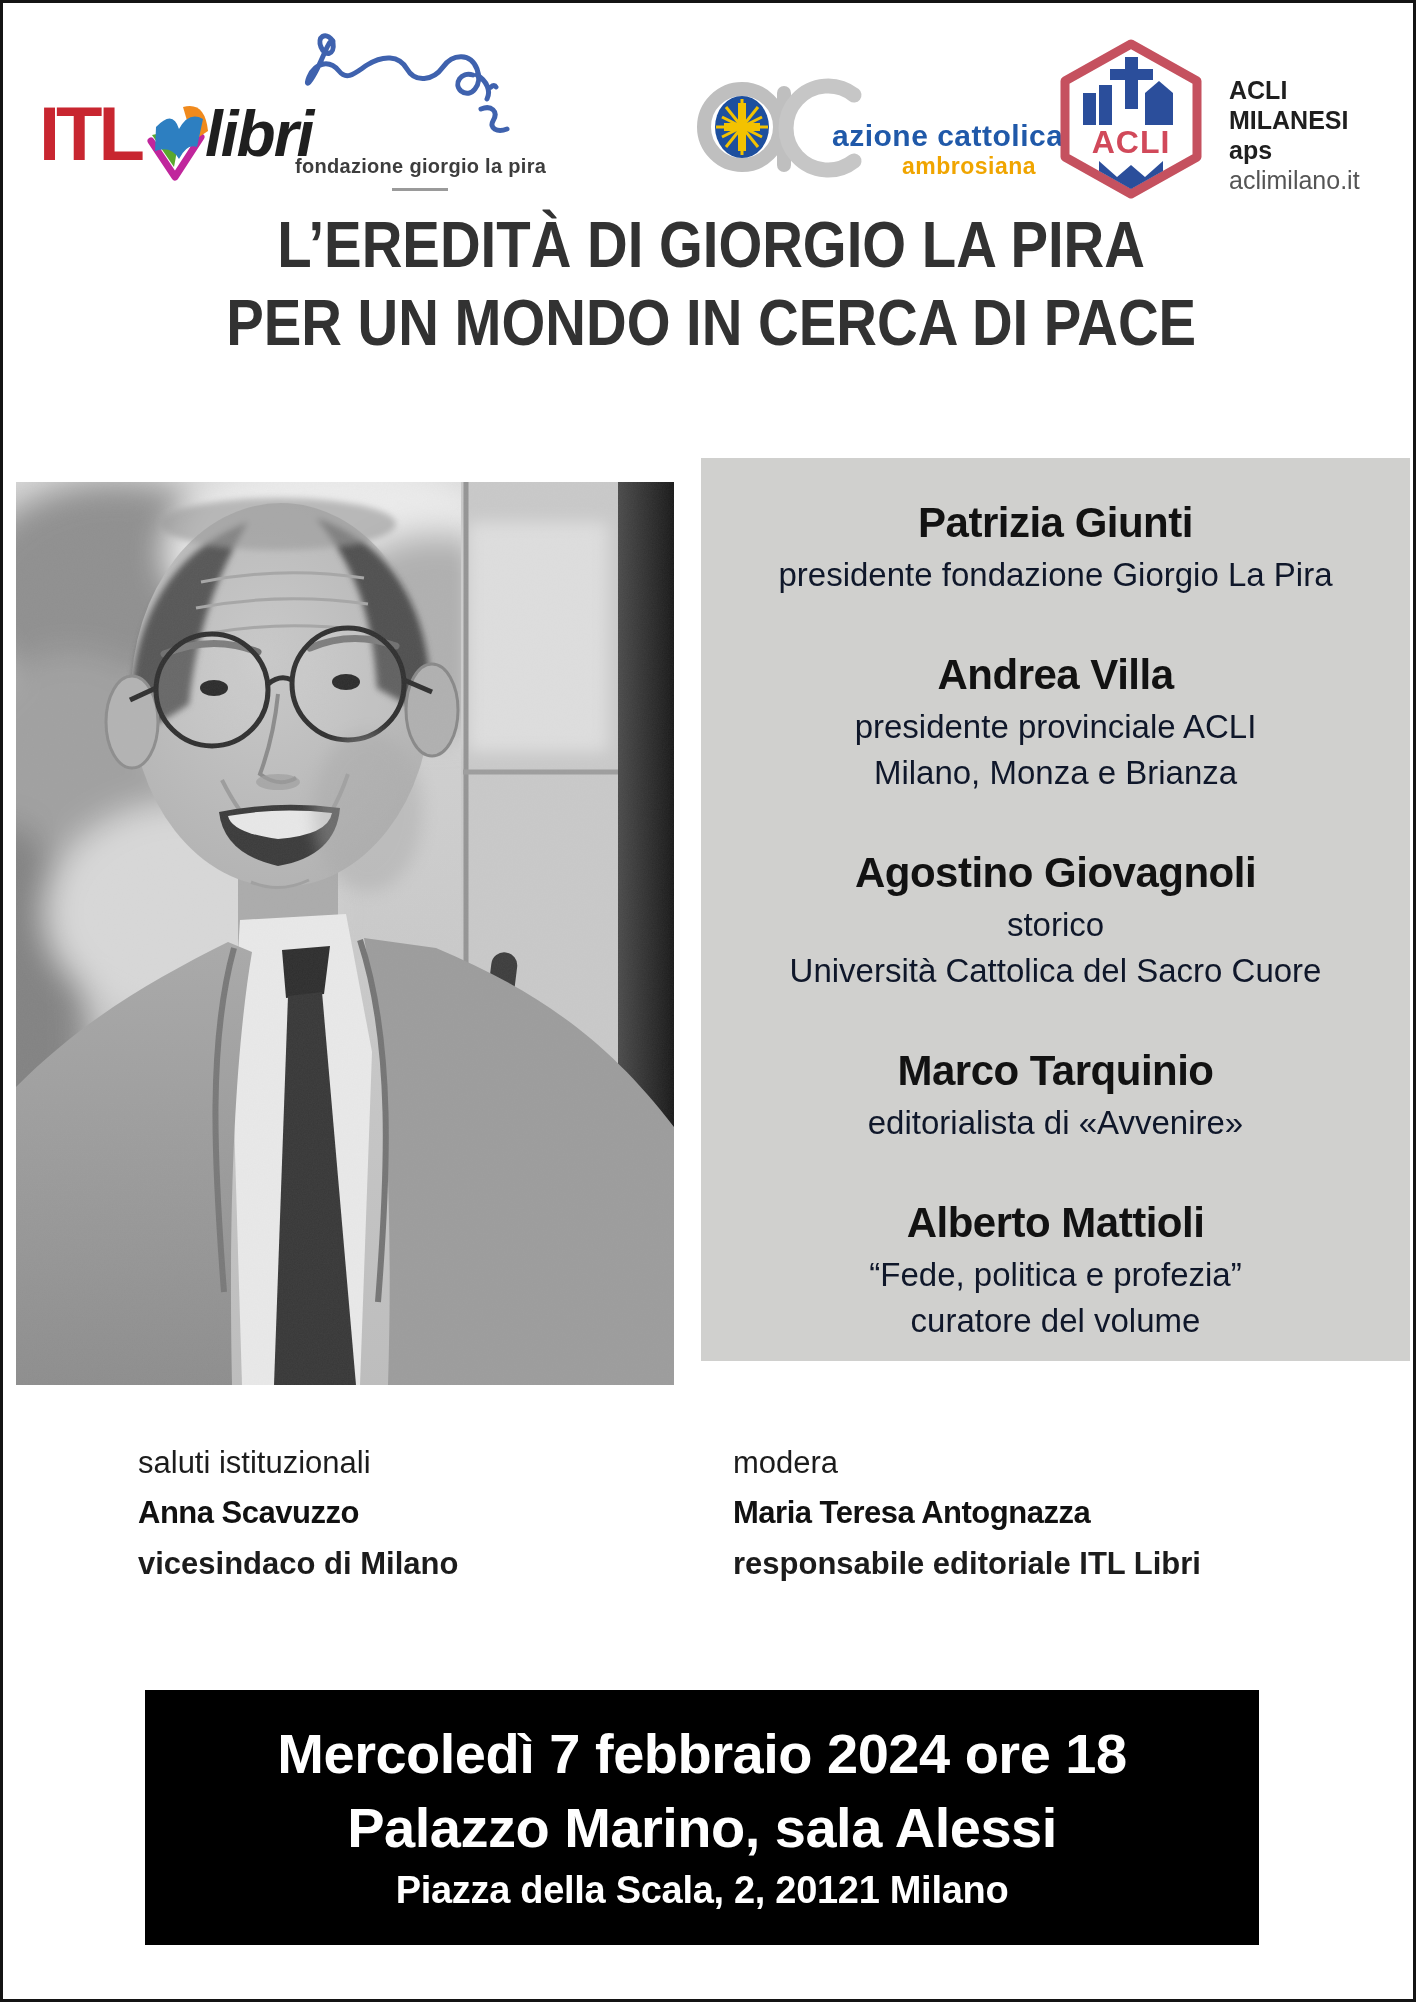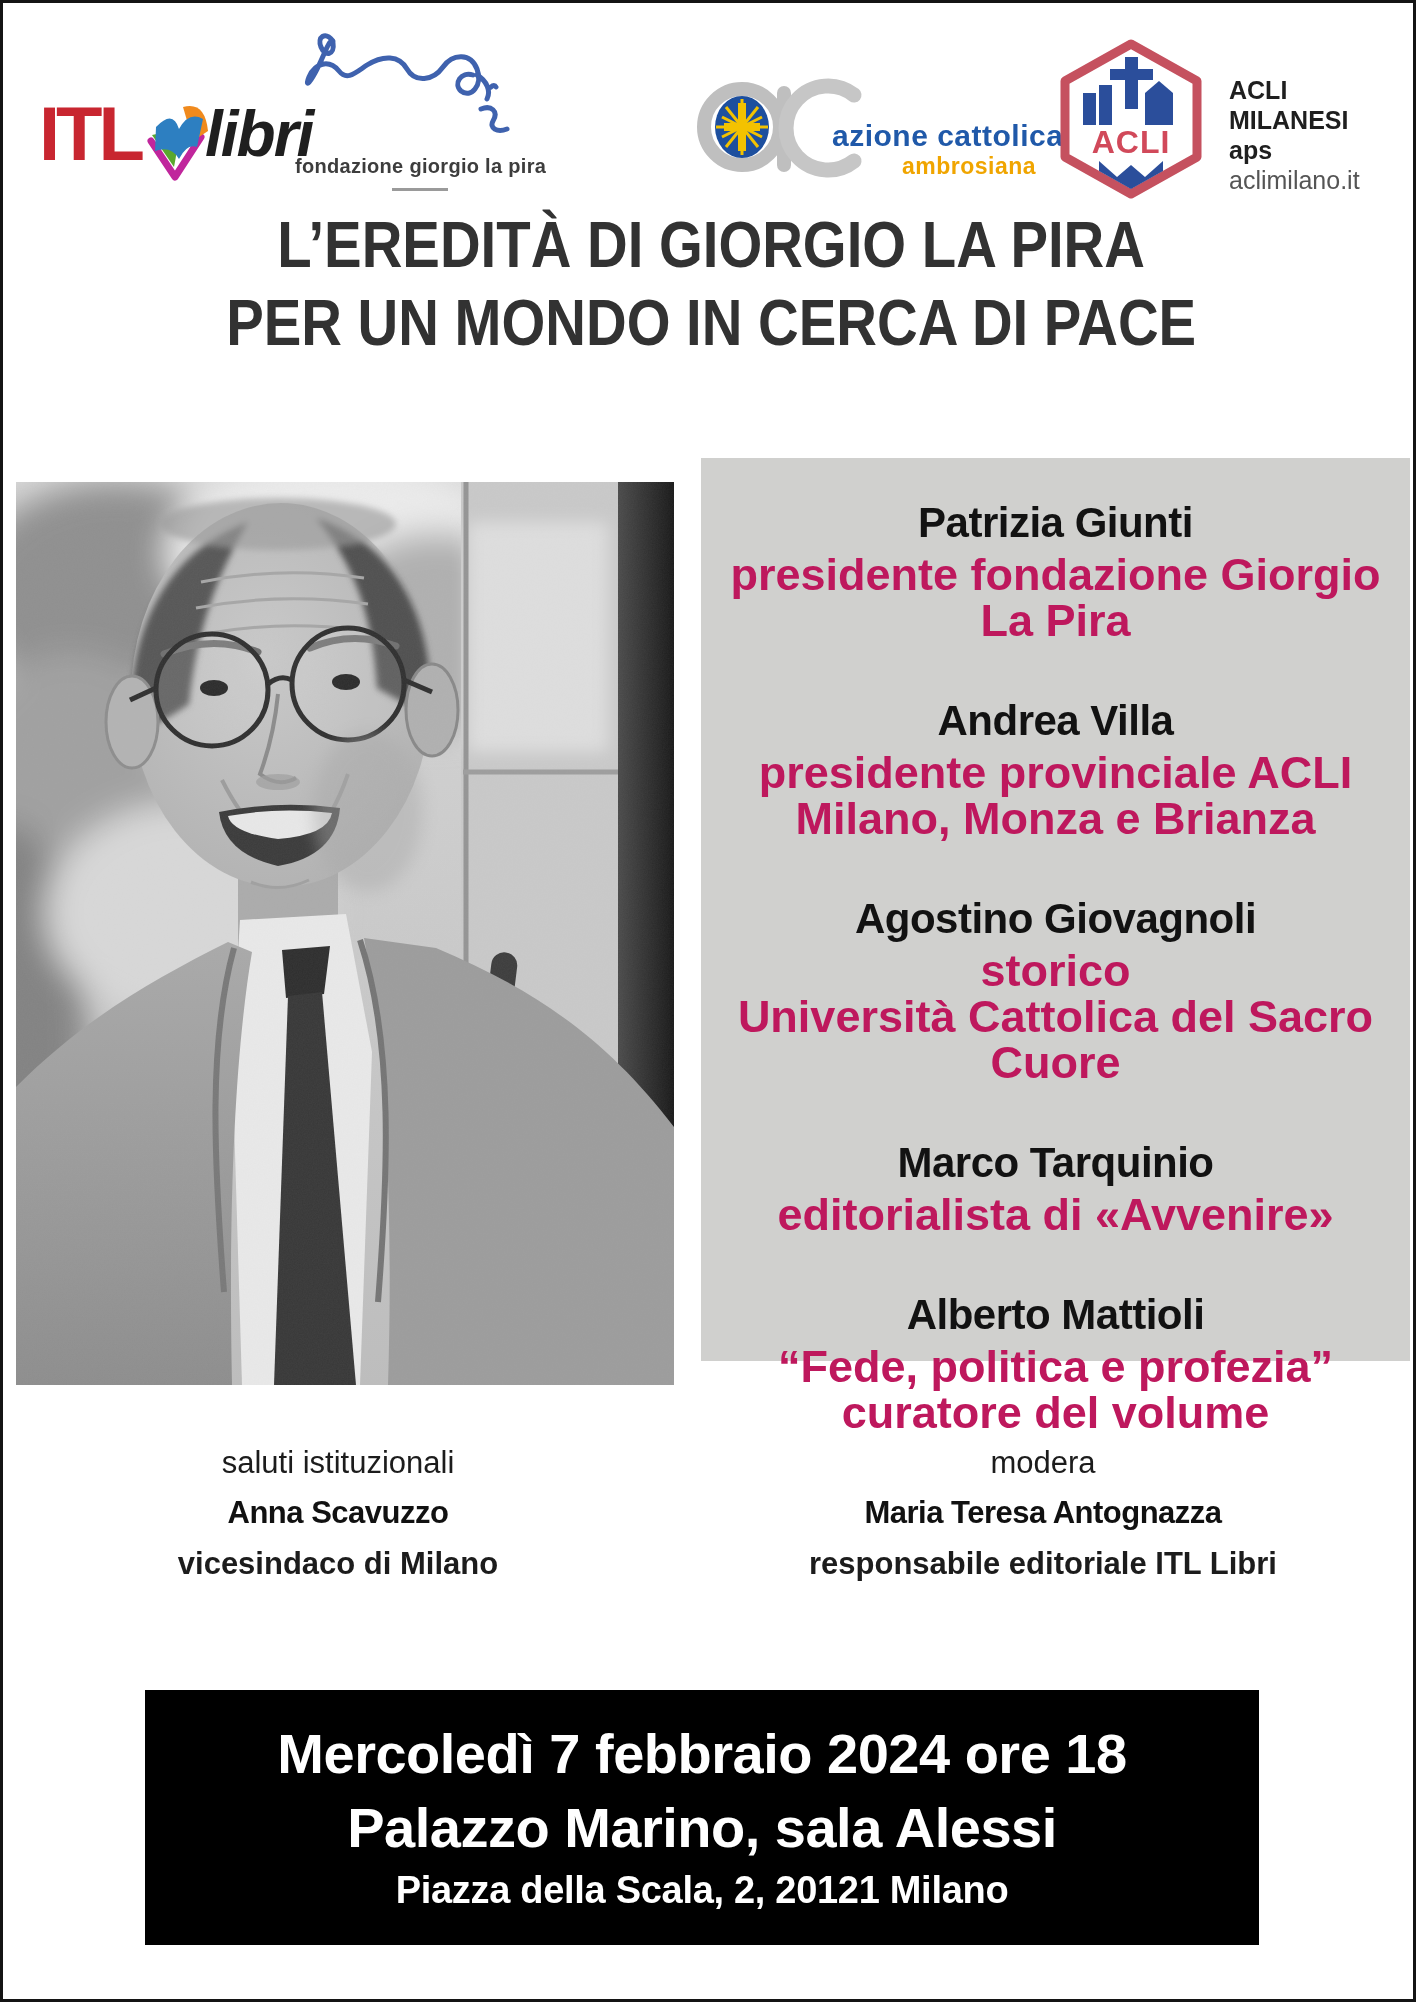--- a/index.html
+++ b/index.html
@@ -31,23 +31,23 @@
   .title-line2 { margin-top:14px; }
   
   .photo { position:absolute; left:13px; top:479px; width:658px; height:903px; overflow:hidden; background:#cfcfcf; }
   
   .panel {
     position:absolute; left:698px; top:455px; width:709px; height:903px;
     background:#d0d0ce; display:flex; flex-direction:column; align-items:center;
     padding:36px 14px 16px; gap:48px; text-align:center;
   }
   .speaker-name { font-size:42px; font-weight:700; color:#121212; line-height:58px; letter-spacing:-0.5px; }
-  .speaker-role { font-size:45px; font-weight:700; color:#be185d; line-height:46px; }
-  
-  .person-col { position:absolute; text-align:center; }
+  .speaker-role { font-size:33px; font-weight:400; color:#0f172a; line-height:46px; }
+  
+  .person-col { position:absolute; }
   #greetings { left:135px; top:1438px; width:400px; }
   #moderator { left:730px; top:1438px; width:620px; }
   .col-label { font-size:31px; font-weight:400; color:#1c1c1c; line-height:44px; }
   .col-name  { font-size:31px; font-weight:700; color:#111111; line-height:56px; letter-spacing:-0.5px; }
   .col-role  { font-size:31px; font-weight:700; color:#1c1c1c; line-height:46px; }
   
   .banner {
     position:absolute; left:142px; top:1687px; width:1114px; height:255px;
     background:#000000; color:#ffffff; display:flex; flex-direction:column;
     align-items:center; justify-content:center; gap:12px; text-align:center;

